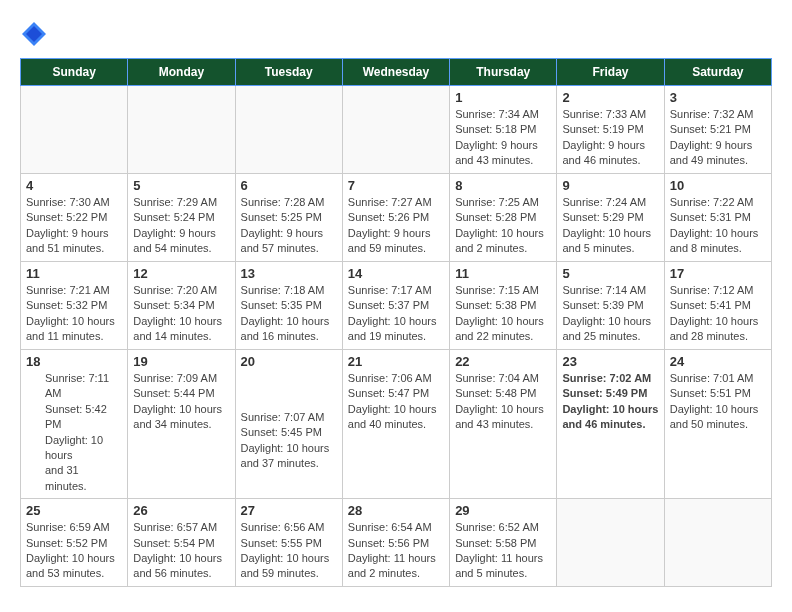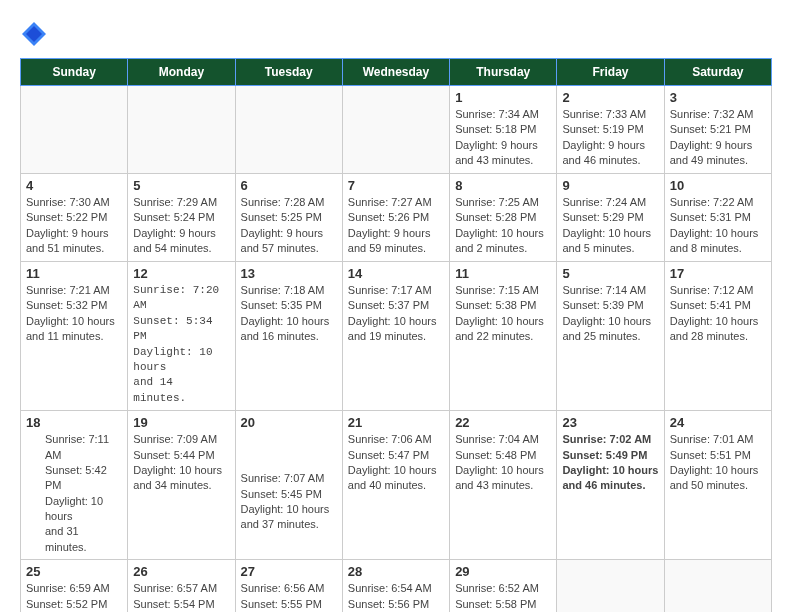--- a/index.html
+++ b/index.html
@@ -202,21 +202,21 @@
       <tr>
         <td>
           <div class="day-num">11</div>
           <div class="day-detail" style="white-space: pre-line;">Sunrise: 7:21 AM
 Sunset: 5:32 PM
 Daylight: 10 hours
 and 11 minutes.</div>
         </td>
         <td>
           <div class="day-num">12</div>
-          <div class="day-detail" style="white-space: pre-line; font-family: Liberation Mono, monospace;">Sunrise: 7:20 AM
+          <div class="day-detail" style="white-space: pre-line;">Sunrise: 7:20 AM
 Sunset: 5:34 PM
 Daylight: 10 hours
 and 14 minutes.</div>
         </td>
         <td>
           <div class="day-num">13</div>
           <div class="day-detail" style="white-space: pre-line;">Sunrise: 7:18 AM
 Sunset: 5:35 PM
 Daylight: 10 hours
 and 16 minutes.</div>

